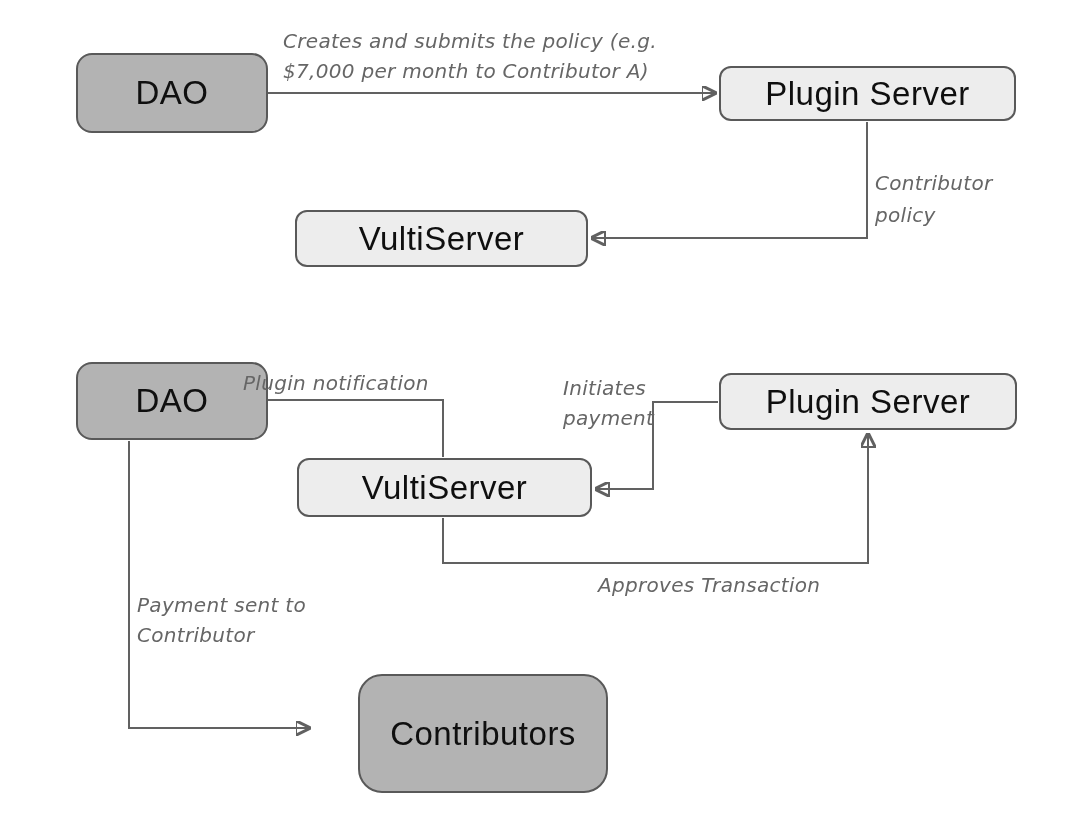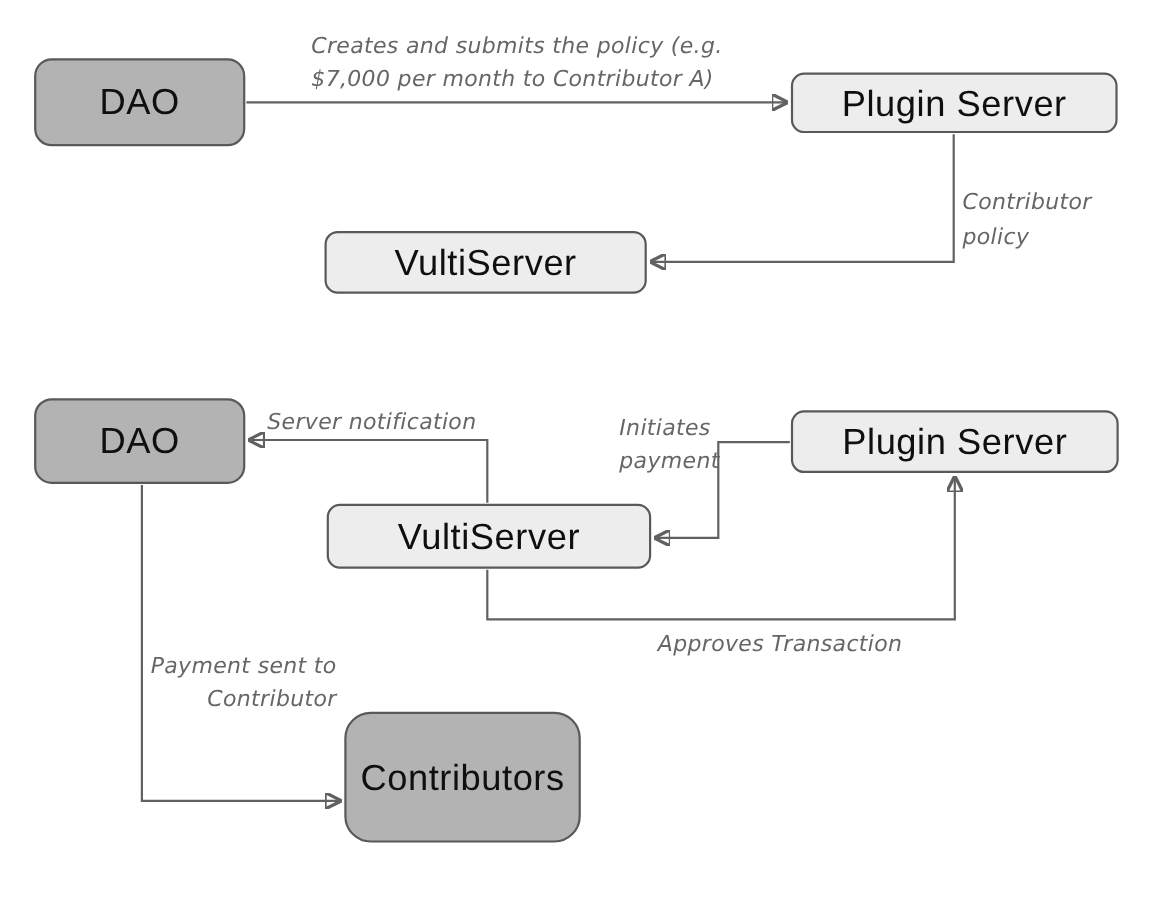--- a/index.html
+++ b/index.html
@@ -24,21 +24,21 @@
   .node{
     position:absolute;
     display:flex;align-items:center;justify-content:center;
     border:2px solid var(--node-border);
     box-sizing:border-box;
     color:var(--node-text);
     font-size:33px;
     letter-spacing:0.5px;
     background:var(--service-fill);
   }
-  .node.actor{background:var(--actor-fill);}
+  .node.actor{background:var(--actor-fill);margin-left:45px;}
   .edge-label{
     position:absolute;
     font-family:"DejaVu Sans",sans-serif;
     font-style:italic;
     color:var(--label-color);
     font-size:20px;
     line-height:30px;
     white-space:pre-line;
     letter-spacing:0.3px;
   }
@@ -79,33 +79,33 @@
   </div>
 
   <div class="node" style="left:719px;top:373px;width:298px;height:57px;border-radius:12px;">
     <span>Plugin Server</span>
   </div>
 
   <div class="node" style="left:297px;top:458px;width:295px;height:59px;border-radius:12px;">
     <span>VultiServer</span>
   </div>
 
-  <div class="node actor" style="left:313px;top:647px;width:215px;height:119px;border-radius:24px;">
+  <div class="node actor" style="left:313px;top:674px;width:250px;height:119px;border-radius:24px;">
     <span>Contributors</span>
   </div>
 
   <div class="edge-label" style="left:283px;top:26px;">Creates and submits the policy (e.g.
 $7,000 per month to Contributor A)</div>
 
   <div class="edge-label" style="left:875px;top:167px;line-height:32px;">Contributor
 policy</div>
 
-  <div class="edge-label" style="left:243px;top:368px;">Server notification</div>
+  <div class="edge-label" style="left:243px;top:368px;">Plugin notification</div>
 
   <div class="edge-label" style="left:563px;top:373px;">Initiates
 payment</div>
 
   <div class="edge-label" style="left:598px;top:570px;">Approves Transaction</div>
 
-  <div class="edge-label" style="left:137px;top:590px;text-align:right;">Payment sent to
+  <div class="edge-label" style="left:137px;top:590px;">Payment sent to
 Contributor</div>
 
 </div>
 
 </body></html>

